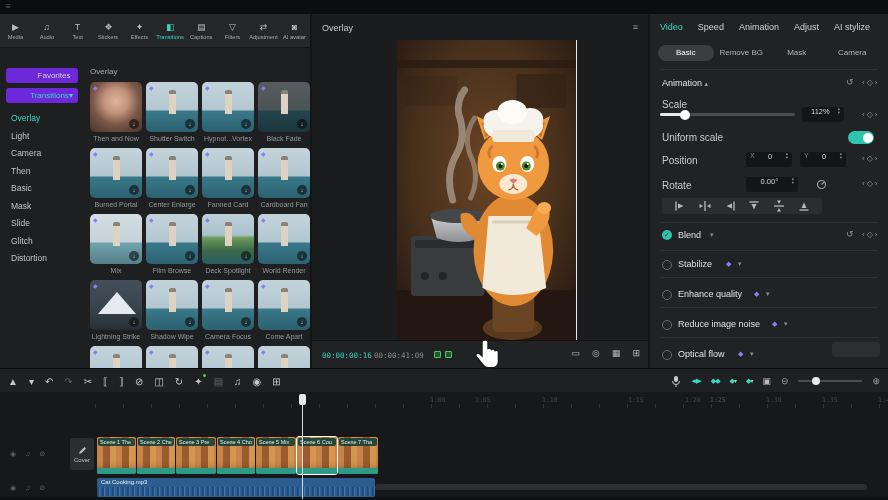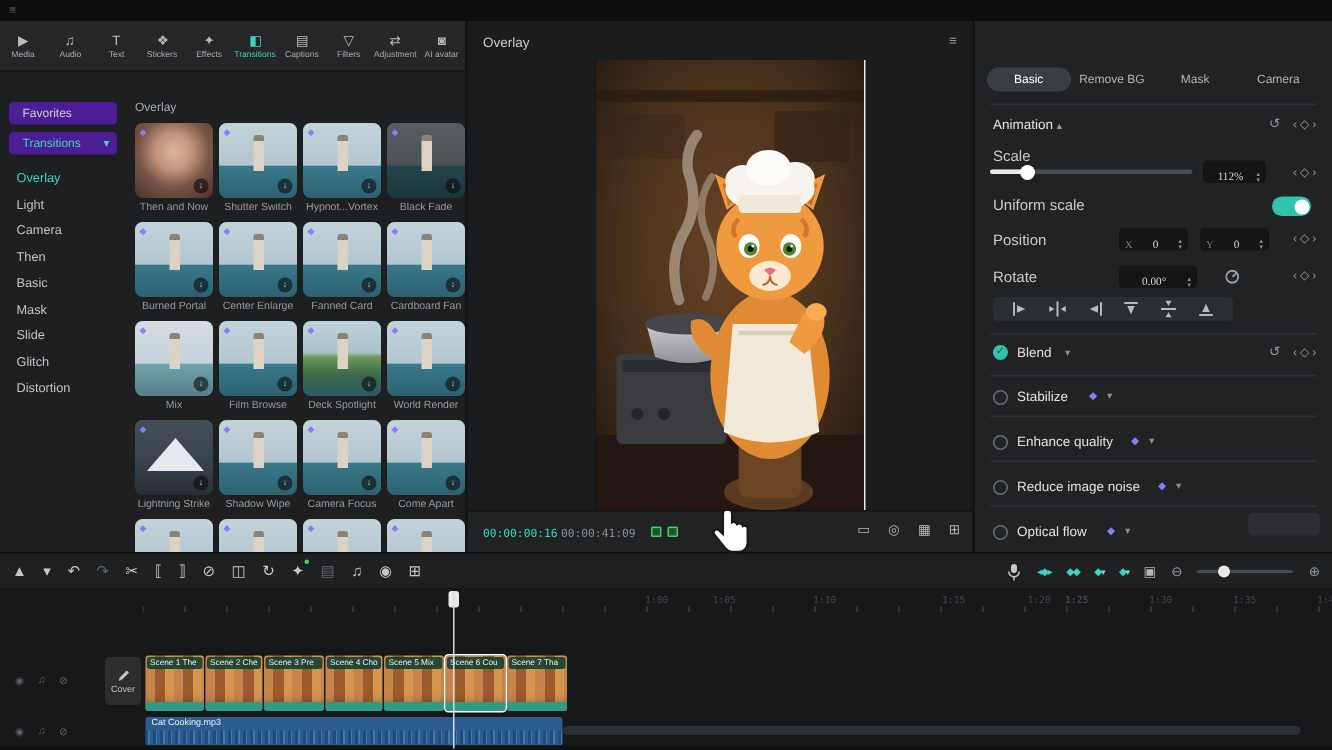--- a/index.html
+++ b/index.html
@@ -14,22 +14,22 @@
 
   
   #leftpanel { left:0; top:14px; width:310px; height:354px; background:#1d1f21; }
   #toptabs { display:flex; height:34px; background:#242628; border-bottom:1px solid #141517; }
   .ttab { width:31px; display:flex; flex-direction:column; align-items:center; justify-content:center; gap:1px; cursor:default; }
   .ttab .tico { font-size:9px; color:#b9bbbd; line-height:10px; }
   .ttab .tlab { font-size:6.2px; color:#a7aaac; white-space:nowrap; transform:scale(.92); }
   .ttab.active .tico, .ttab.active .tlab { color:#3ad6c2; }
 
   #sidebar { position:absolute; left:0; top:48px; width:86px; height:320px; }
-  .sbtn { position:absolute; left:6px; width:72px; height:15px; background:#4c1d95; border-radius:3px;
-    font-size:8px; color:#cfd1d2; line-height:15px; padding-left:9px; }
+  .sbtn { position:absolute; left:6px; width:72px; height:15px; background:#6d28d9; border-radius:3px;
+    font-size:8px; color:#cfd1d2; line-height:15px; padding-left:24px;text-align:center; }
   #favbtn { top:6px; }
   #catbtn { top:26px; color:#3ad6c2; display:flex; align-items:center; justify-content:space-between; padding-right:5px; line-height:normal; }
   #cats { position:absolute; left:0; top:48px; width:86px; }
   .cat { height:17.5px; font-size:8.5px; color:#c2c4c6; padding-left:11px; line-height:17.5px; }
   .cat.active { color:#3ad6c2; }
 
   #gridwrap { position:absolute; left:88px; top:48px; width:222px; height:320px; overflow:hidden; }
   #gridlabel { font-size:8px; color:#a8abad; margin:5px 0 6px 2px; }
   #grid { display:grid; grid-template-columns:repeat(4,52px); gap:4px; padding-left:2px; }
   .card { width:52px; }
@@ -75,21 +75,21 @@
   #rsubtabs { position:absolute; left:8px; top:31px; width:222px; display:flex; }
   .rsub { flex:1; text-align:center; font-size:8px; color:#b2b4b6; height:16px; line-height:16px; border-radius:8px; }
   .rsub.active { background:#3b3e41; color:#fff; }
   .rdiv { position:absolute; left:10px; width:218px; height:1px; background:#2e3134; }
   .rlabel { font-size:10px; color:#c9cbcd; position:absolute; }
   .rtitle { font-size:9px; color:#e2e4e5; position:absolute; }
   .kf { position:absolute; display:flex; align-items:center; gap:2px; color:#94979a; font-size:8px; }
   .kf .dia { font-size:8px; }
   .reset { position:absolute; color:#94979a; font-size:9px; }
   .valbox { position:absolute; height:15px; background:#141517; border-radius:3px; display:flex;
-    align-items:flex-end; padding:0 4px; gap:3px;font-family:Liberation Serif, serif; }
+    align-items:flex-start; padding:0 4px; gap:3px; }
   .valbox .v { font-size:7.5px; color:#d5d7d8; flex:1; text-align:center; }
   .valbox .xl { font-size:7px; color:#7d8082; }
   .steps { display:flex; flex-direction:column; line-height:4px; }
   .steps span { font-size:4.5px; color:#8a8d8f; }
   #scaletrack { position:absolute; left:10px; top:99px; width:135px; height:3px; background:#4a4d50; border-radius:2px; }
   #scalefill { position:absolute; left:0; top:0; height:3px; width:24px; background:#e8eaeb; border-radius:2px; }
   #scalehandle { position:absolute; left:20px; top:-3.5px; width:10px; height:10px; background:#fff; border-radius:50%; }
   .toggle { position:absolute; width:26px; height:13px; background:#2ec4ae; border-radius:7px; }
   .toggle .knob { position:absolute; right:1.5px; top:1.5px; width:10px; height:10px; background:#fff; border-radius:50%; }
   #alignrow { position:absolute; left:12px; top:184px; width:160px; height:16px; background:#2b2e30;
@@ -527,20 +527,33 @@
 
           <span>▦</span>
 
           <span>⊞</span>
 
       </div>
     </div>
   </div>
 
   <div id="rightpanel" class="abs">
+    <div id="rtabs">
+
+        <span class="rtab active">Video</span>
+
+        <span class="rtab">Speed</span>
+
+        <span class="rtab">Animation</span>
+
+        <span class="rtab">Adjust</span>
+
+        <span class="rtab">AI stylize</span>
+
+    </div>
     <div id="rsubtabs">
 
         <span class="rsub active">Basic</span>
 
         <span class="rsub">Remove BG</span>
 
         <span class="rsub">Mask</span>
 
         <span class="rsub">Camera</span>
 

